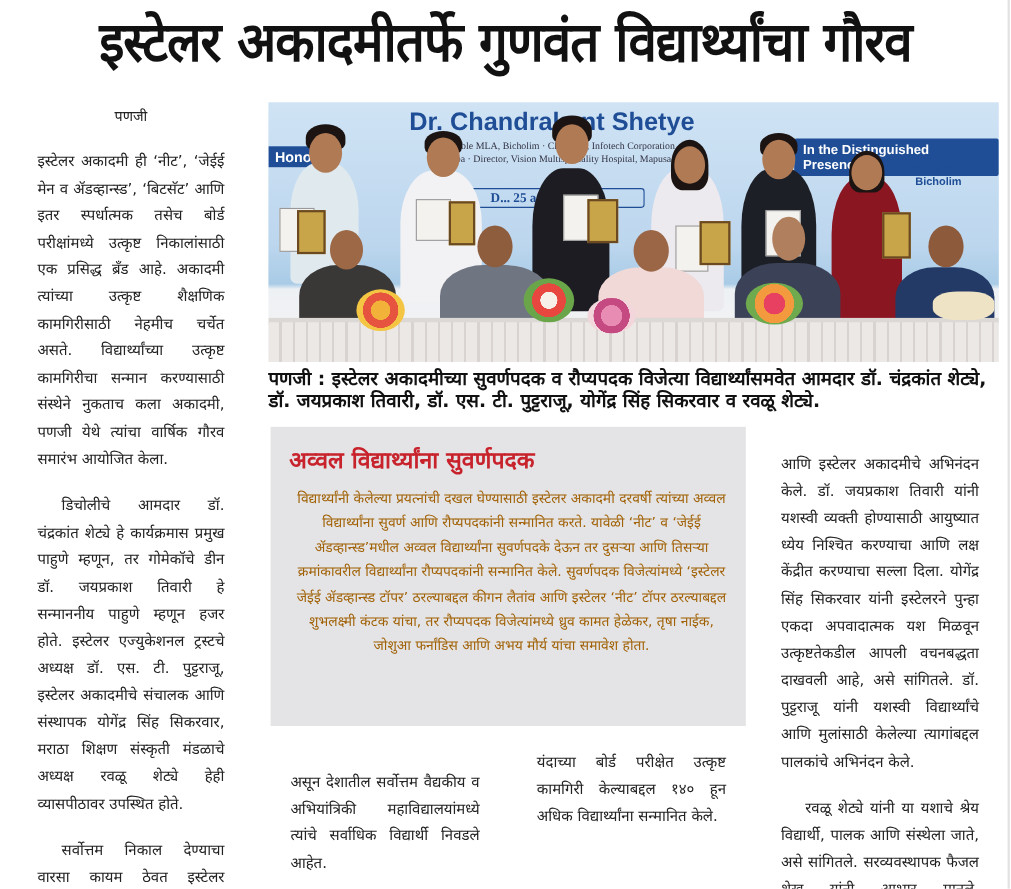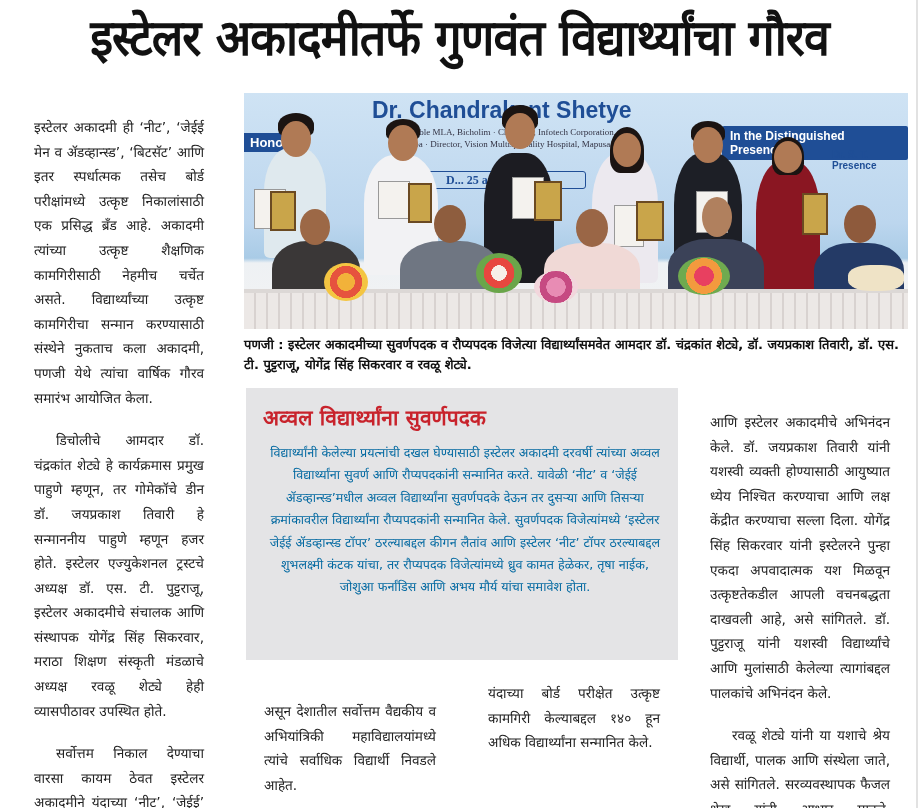--- a/index.html
+++ b/index.html
@@ -63,53 +63,54 @@
   .cert { position: absolute; background: #f4f2ee; border: 1px solid #999; }
   .bouquet { position: absolute; border-radius: 50%; }
   .table-cloth {
     position: absolute; left: 0; top: 200px; width: 664px; height: 36px;
     background: repeating-linear-gradient(90deg, #ece8e6 0 10px, #d8d2d0 10px 12px);
   }
   .table-edge { position: absolute; left: 0; top: 196px; width: 664px; height: 6px; background: #dcd8d6; }
 
   .caption {
     position: absolute; left: 244px; top: 335px; width: 670px;
-    font-family: "DejaVu Sans", sans-serif; font-weight: bold; font-size: 13px; line-height: 20px; color: #111;
+    font-family: "DejaVu Sans", sans-serif; font-weight: bold; font-size: 17px; line-height: 20px; color: #111;
   }
   .boxout {
     position: absolute; left: 246px; top: 388px; width: 432px; height: 272px; background: #e4e4e6; text-align: center;
   }
   .boxout .box-title {
     position: absolute; left: 17px; top: 16px; font-family: "DejaVu Sans", sans-serif; font-weight: bold;
     font-size: 21px; color: #c8232c; line-height: 28px;
   }
   .boxout .box-body {
     position: absolute; left: 17px; top: 54px; width: 404px; font-family: "DejaVu Sans", sans-serif;
-    font-size: 12.6px; line-height: 22.4px; color: #0369a1;
+    font-size: 12.6px; line-height: 22.4px; color: #a16207;
   }
 </style>
 </head>
 <body>
 
 <div class="headline">इस्टेलर अकादमीतर्फे गुणवंत विद्यार्थ्यांचा गौरव</div>
 <div class="right-rule"></div>
 
 <div class="col" id="col1">
+  <div class="dateline">पणजी</div>
   <p>इस्टेलर अकादमी ही ‘नीट’, ‘जेईई मेन व ॲडव्हान्स्ड’, ‘बिटसॅट’ आणि इतर स्पर्धात्मक तसेच बोर्ड परीक्षांमध्ये उत्कृष्ट निकालांसाठी एक प्रसिद्ध ब्रँड आहे. अकादमी त्यांच्या उत्कृष्ट शैक्षणिक कामगिरीसाठी नेहमीच चर्चेत असते. विद्यार्थ्यांच्या उत्कृष्ट कामगिरीचा सन्मान करण्यासाठी संस्थेने नुकताच कला अकादमी, पणजी येथे त्यांचा वार्षिक गौरव समारंभ आयोजित केला.</p>
   <p class="indent">डिचोलीचे आमदार डॉ. चंद्रकांत शेट्ये हे कार्यक्रमास प्रमुख पाहुणे म्हणून, तर गोमेकॉचे डीन डॉ. जयप्रकाश तिवारी हे सन्माननीय पाहुणे म्हणून हजर होते. इस्टेलर एज्युकेशनल ट्रस्टचे अध्यक्ष डॉ. एस. टी. पुट्टराजू, इस्टेलर अकादमीचे संचालक आणि संस्थापक योगेंद्र सिंह सिकरवार, मराठा शिक्षण संस्कृती मंडळाचे अध्यक्ष रवळू शेट्ये हेही व्यासपीठावर उपस्थित होते.</p>
   <p class="indent">सर्वोत्तम निकाल देण्याचा वारसा कायम ठेवत इस्टेलर अकादमीने यंदाच्या ‘नीट’, ‘जेईई’ आणि बोर्डाच्या परीक्षांत निवड आणि क्रमांकाच्या बाबतीत सर्वोत्तम निकाल देऊन पुन्हा एकदा स्वतःला सिद्ध केले आहे. अकादमीने सर्वोत्तम निकाल दिले</p>
 </div>
 
 <div class="photo">
   <div class="honour">Honou...</div>
   <div class="banner-title">Dr. Chandrakant Shetye</div>
   <div class="banner-sub">Hon'ble MLA, Bicholim · Chairman, Infotech Corporation, Goa · Director, Vision Multispeciality Hospital, Mapusa</div>
   <div class="date-box">D... 25 at ... Panjim</div>
   <div class="presence">In the Distinguished Presence of</div>
-  <div class="guest-name">Dr. S. T. Presence</div>
+  <div class="guest-name">Dr. S. T. Bicholim</div>
 
   <div class="person" style="left:20px;top:55px;width:62px;height:110px;background:#dfe9ee;"></div>
   <div class="hair" style="left:34px;top:20px;width:36px;height:24px;"></div>
   <div class="head" style="left:37px;top:28px;width:30px;height:36px;"></div>
 
   <div class="person" style="left:120px;top:62px;width:74px;height:120px;background:#f2f2f4;"></div>
   <div class="hair" style="left:142px;top:26px;width:34px;height:22px;"></div>
   <div class="head" style="left:144px;top:32px;width:30px;height:36px;"></div>
 
   <div class="person" style="left:240px;top:60px;width:70px;height:130px;background:#1c1c22;"></div>

